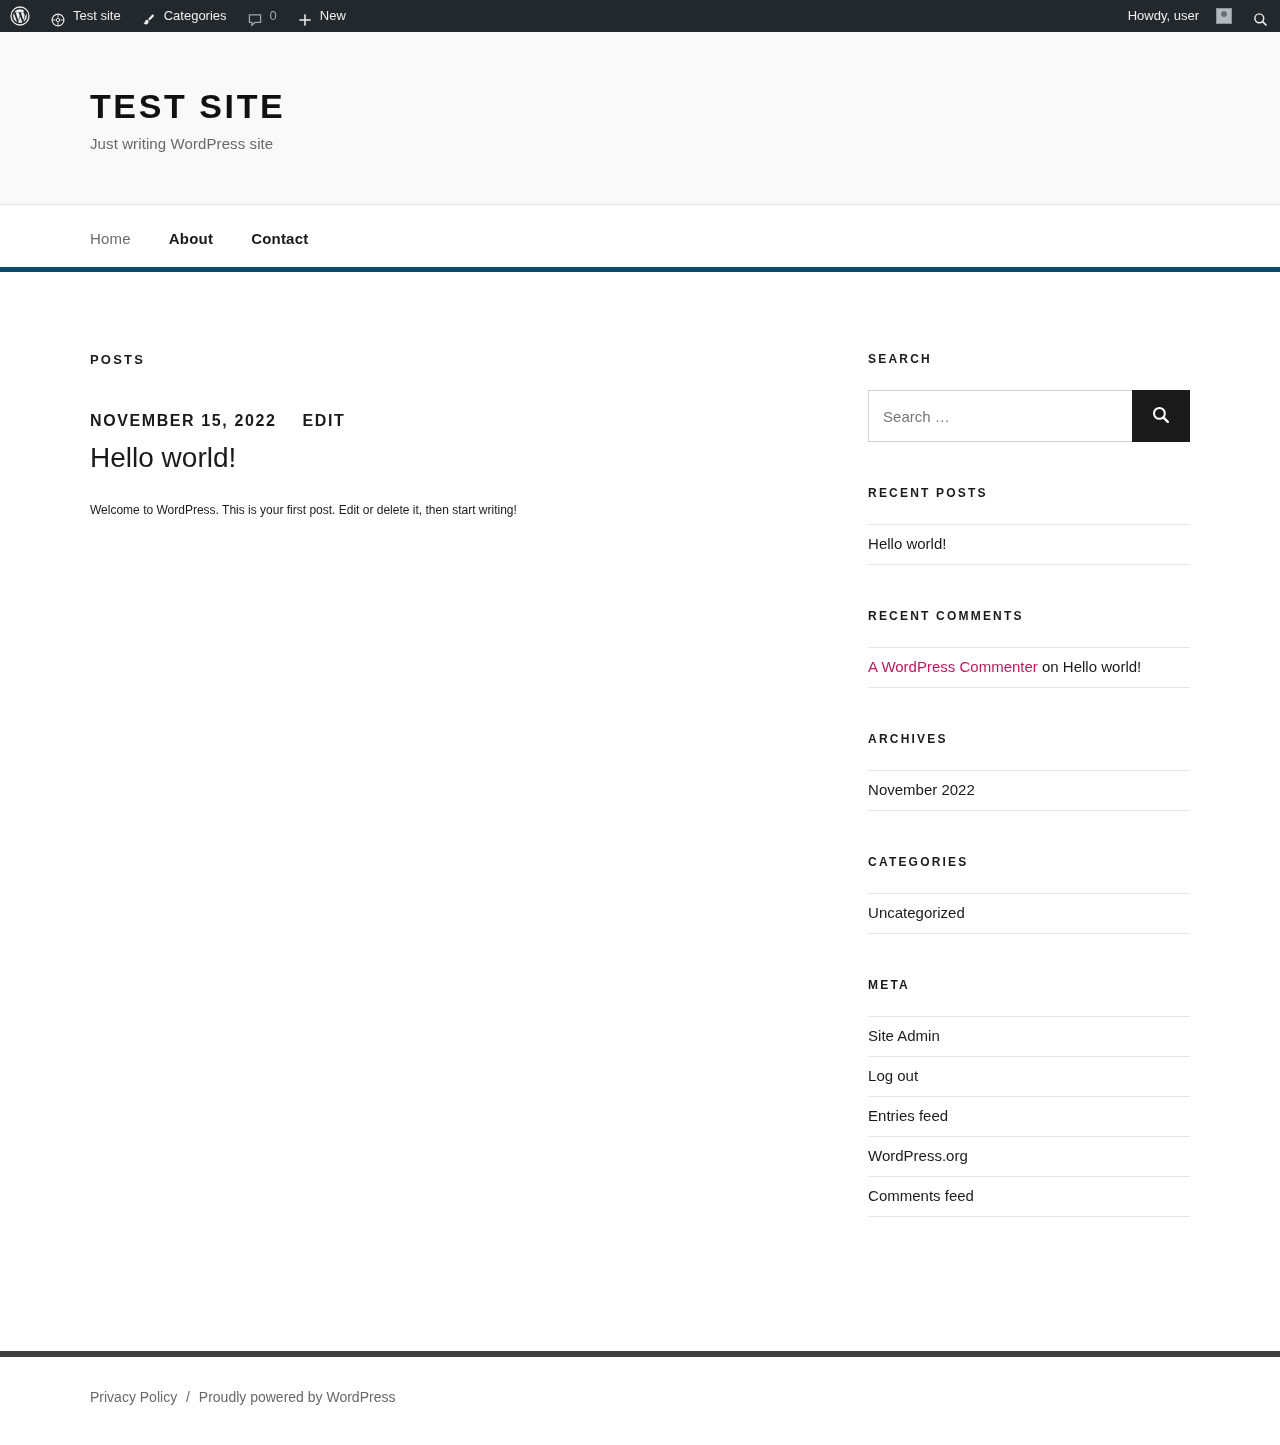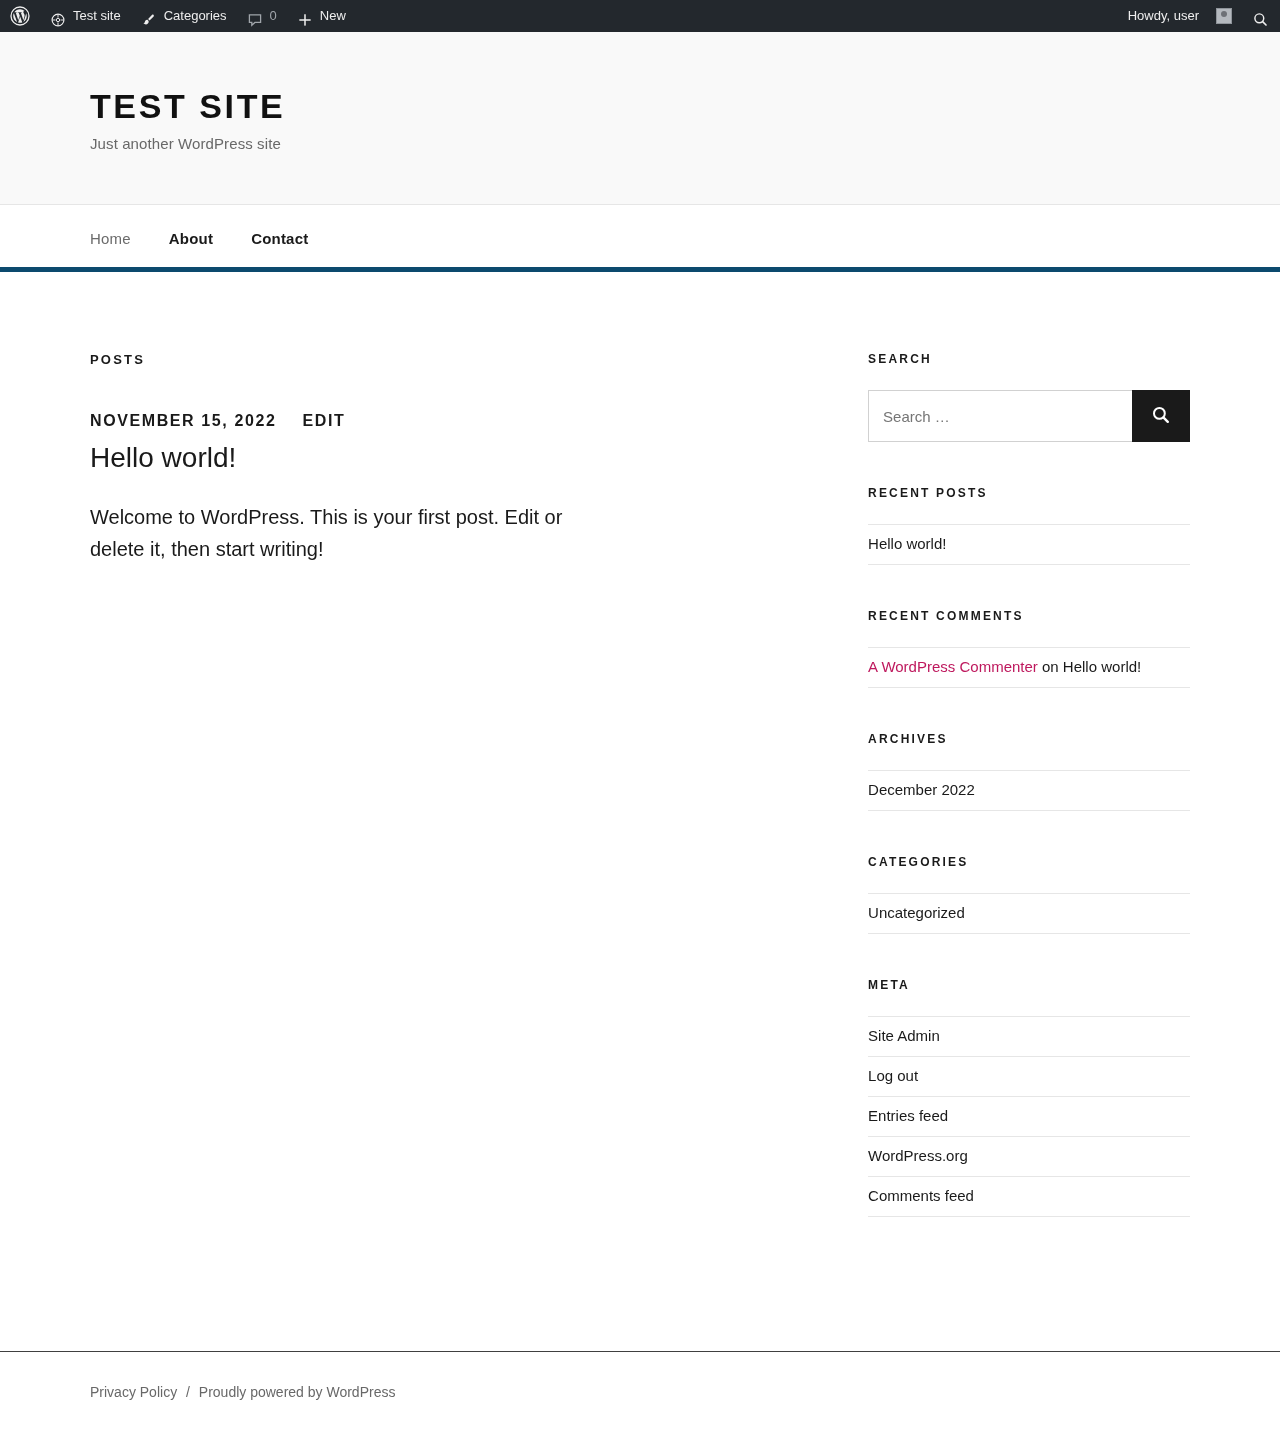--- a/index.html
+++ b/index.html
@@ -154,21 +154,21 @@
   .entry-meta a { color: #1a1a1a; text-decoration: none; }
   .entry-meta .sep { display: inline-block; width: 14px; }
   .entry-title {
     font-size: 28px;
     font-weight: 400;
     margin: 0 0 26px 0;
     color: #1a1a1a;
     line-height: 1.25;
   }
   .entry-content p {
-    font-size: 20px;
+    font-size: 12px;
     line-height: 1.6;
     color: #1a1a1a;
     margin: 0;
     max-width: 500px;
   }
 
   
   .widget { margin-bottom: 44px; }
   .widget-title {
     font-size: 12px;
@@ -213,21 +213,21 @@
     padding: 10px 0 12px;
     font-size: 15px;
     color: #1a1a1a;
   }
   .widget ul li:first-child { border-top: 1px solid #e6e6e6; }
   .widget ul li a { color: #1a1a1a; text-decoration: none; }
   .comment-author { color: #be185d; }
 
   
   .site-footer {
-    border-top: 1px solid #404040;
+    border-top: 6px solid #404040;
     margin-top: 90px;
     padding: 32px 0 40px;
   }
   .footer-wrap {
     width: 1100px;
     margin: 0 auto;
     font-size: 14px;
     color: #686868;
     padding-left: 0;
   }
@@ -293,21 +293,21 @@
           <path d="M12.5 12.5l4 4" stroke="#eeeeee" stroke-width="1.9" stroke-linecap="round"></path>
         </svg>
       </span>
     </div>
   </div>
 </div>
 
 <header class="site-header">
   <div class="wrap">
     <h1 class="site-title">Test site</h1>
-    <p class="site-description">Just another WordPress site</p>
+    <p class="site-description">Just writing WordPress site</p>
   </div>
 </header>
 
 <nav class="site-nav">
   <div class="wrap">
     <ul class="nav-list">
       <li>
         <a href="#" class="is-current">Home</a>
       </li>
       <li>
@@ -374,21 +374,21 @@
           <span>on</span>
           <a href="#">Hello world!</a>
         </li>
       </ul>
     </section>
 
     <section class="widget">
       <h3 class="widget-title">Archives</h3>
       <ul>
         <li>
-          <a href="#">December 2022</a>
+          <a href="#">November 2022</a>
         </li>
       </ul>
     </section>
 
     <section class="widget">
       <h3 class="widget-title">Categories</h3>
       <ul>
         <li>
           <a href="#">Uncategorized</a>
         </li>

